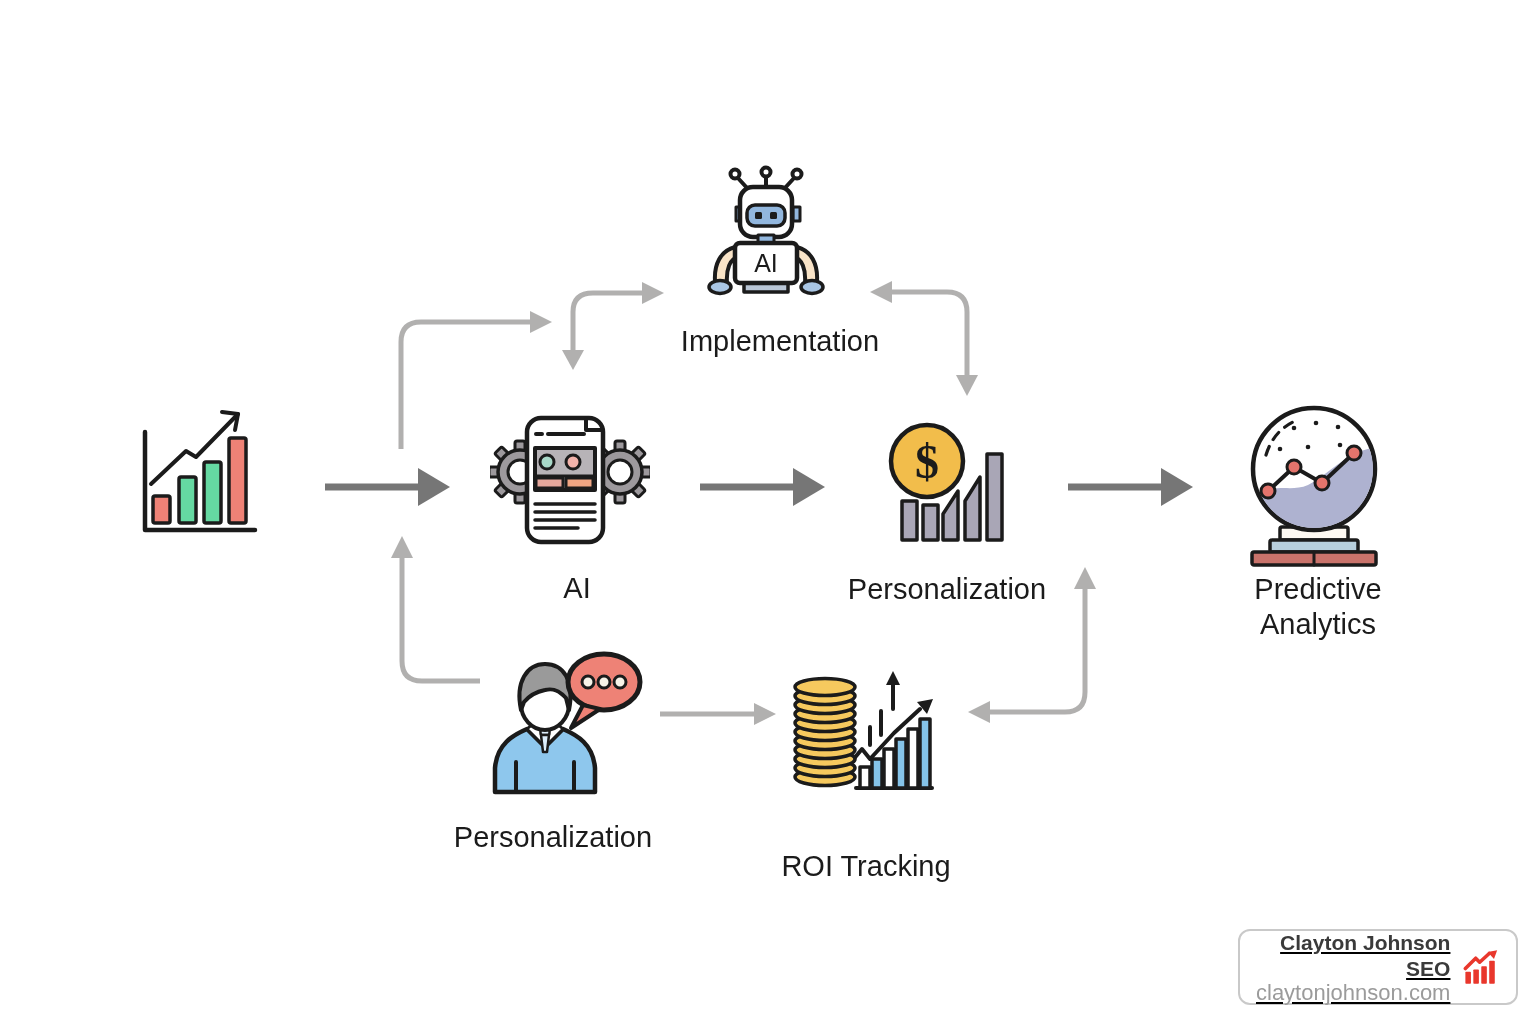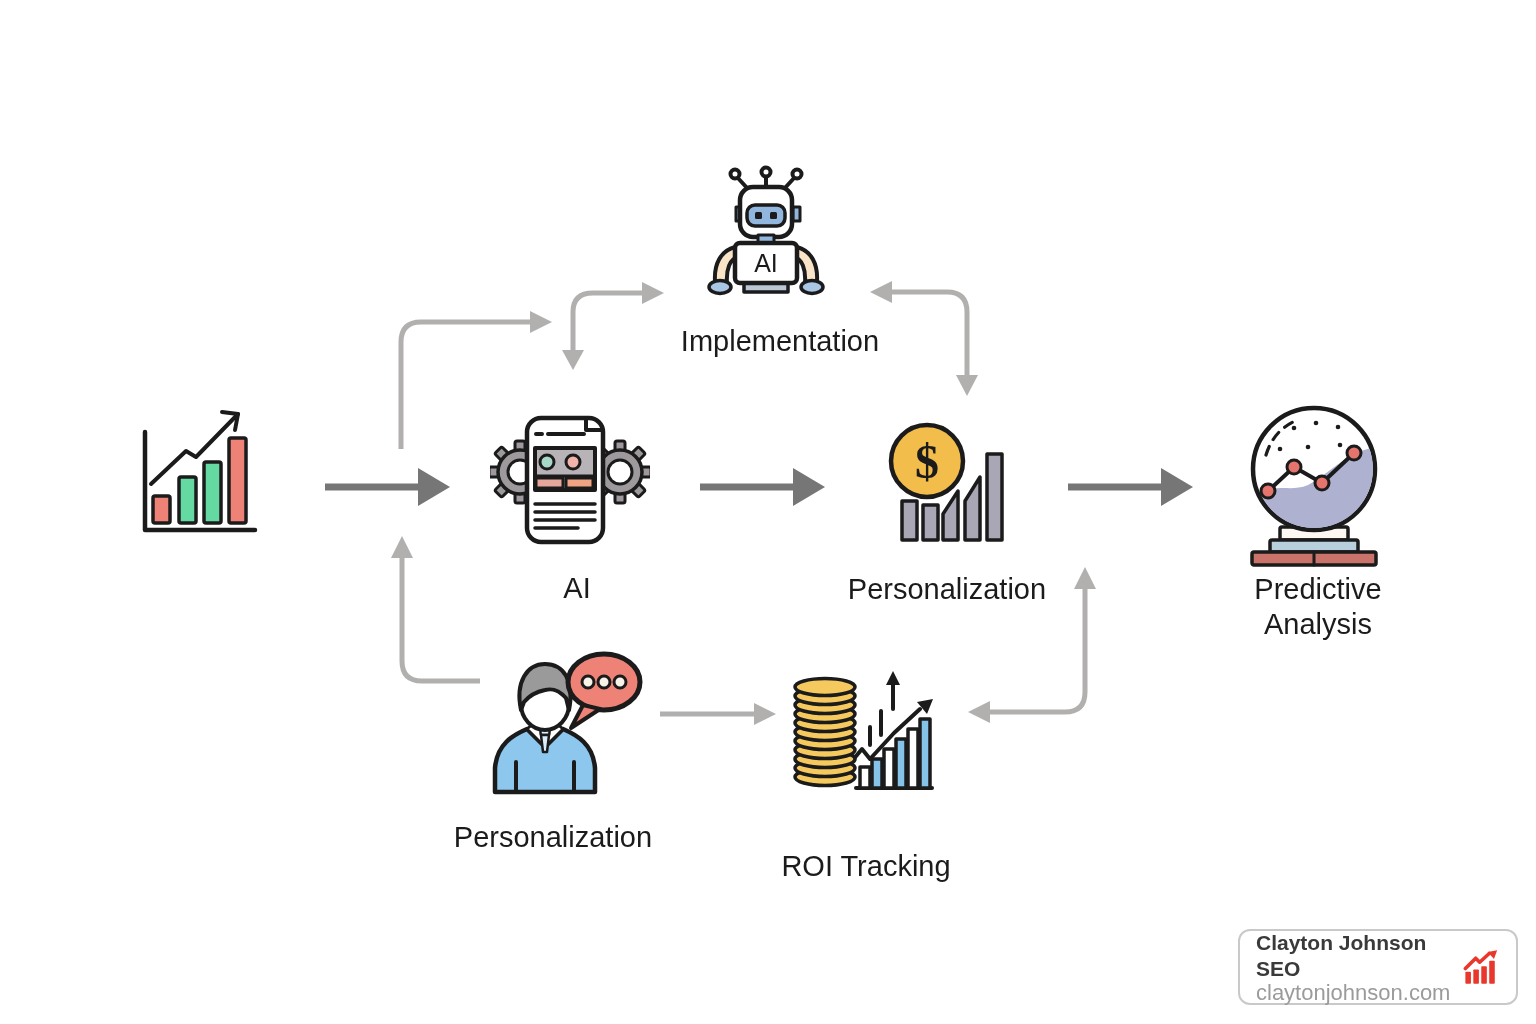--- a/index.html
+++ b/index.html
@@ -9,21 +9,21 @@
   .node-icon{position:absolute;}
   .label{position:absolute;font-size:29px;font-weight:400;color:var(--ink);text-align:center;line-height:35px;}
   .ad{fill:none;stroke:var(--arrow_dark);stroke-width:7;}
   .adh{fill:var(--arrow_dark);}
   .al{fill:none;stroke:var(--arrow_light);stroke-width:5;}
   .alh{fill:var(--arrow_light);}
   .ink{stroke:var(--ink);stroke-linecap:round;stroke-linejoin:round;}
   .brand-card{position:absolute;left:1238px;top:929px;width:280px;height:76px;background:#fff;
               border:2px solid var(--brand_border);border-radius:12px;box-sizing:border-box;
               display:flex;align-items:center;justify-content:flex-end;gap:13px;padding:0 16px;}
-  .brand-text{text-align:left;}
+  .brand-text{text-align:right;text-decoration:underline;}
   .brand-name{font-size:21px;font-weight:700;color:var(--brand_text);line-height:26px;}
   .brand-url{font-size:22px;font-weight:400;color:var(--brand_sub);line-height:22px;}
 </style>
 </head>
 <body>
 
 <div class="canvas">
 
   <svg class="arrows" width="1536" height="1024" viewBox="0 0 1536 1024">
 
@@ -176,21 +176,21 @@
     <g style="fill:var(--ink)">
       <circle cx="44" cy="25" r="2.3"></circle>
         <circle cx="66" cy="20" r="2.3"></circle>
         <circle cx="88" cy="24" r="2.3"></circle>
       <circle cx="30" cy="46" r="2.3"></circle>
         <circle cx="58" cy="44" r="2.3"></circle>
         <circle cx="90" cy="42" r="2.3"></circle>
     </g>
     <path d="M16,52 Q23,29 43,19" class="ink" fill="none" stroke-width="3.2" stroke-dasharray="9 8"></path>
   </svg>
-  <div class="label" style="left:1228px;top:572px;width:180px;">Predictive Analysis</div>
+  <div class="label" style="left:1228px;top:572px;width:180px;">Predictive Analytics</div>
 
   <svg class="node-icon" style="left:483px;top:648px;" width="160" height="148" viewBox="0 0 160 148">
     <path d="M12,144 V120 C14,96 30,87 44,81 L62,99 L80,81 C94,87 110,96 112,120 V144 Z" class="ink" stroke-width="4.5" style="fill:var(--suit_blue)"></path>
     <path d="M44,81 L62,99 L80,81 L71,73 H53 Z" class="ink" stroke-width="3" fill="#fff"></path>
     <rect x="57.5" y="80" width="9" height="7" rx="2" class="ink" stroke-width="2.5" style="fill:var(--tie_blue)"></rect>
     <path d="M58,87 L66,87 L64,104 L60,104 Z" class="ink" stroke-width="2.5" style="fill:var(--tie_blue)"></path>
     <path d="M33,114 V142 M91,114 V142" class="ink" fill="none" stroke-width="4"></path>
     <ellipse cx="62" cy="56" rx="24" ry="26" class="ink" stroke-width="4" fill="#fff"></ellipse>
     <path d="M38,62 C32,34 44,16 62,16 C80,16 92,32 86,62 L83,50 C76,42 70,40 62,42 C52,44 46,48 41,54 Z" class="ink" stroke-width="4" style="fill:var(--hair_gray)"></path>
     <ellipse cx="121" cy="34" rx="36" ry="28" class="ink" stroke-width="5" style="fill:var(--salmon)"></ellipse>

